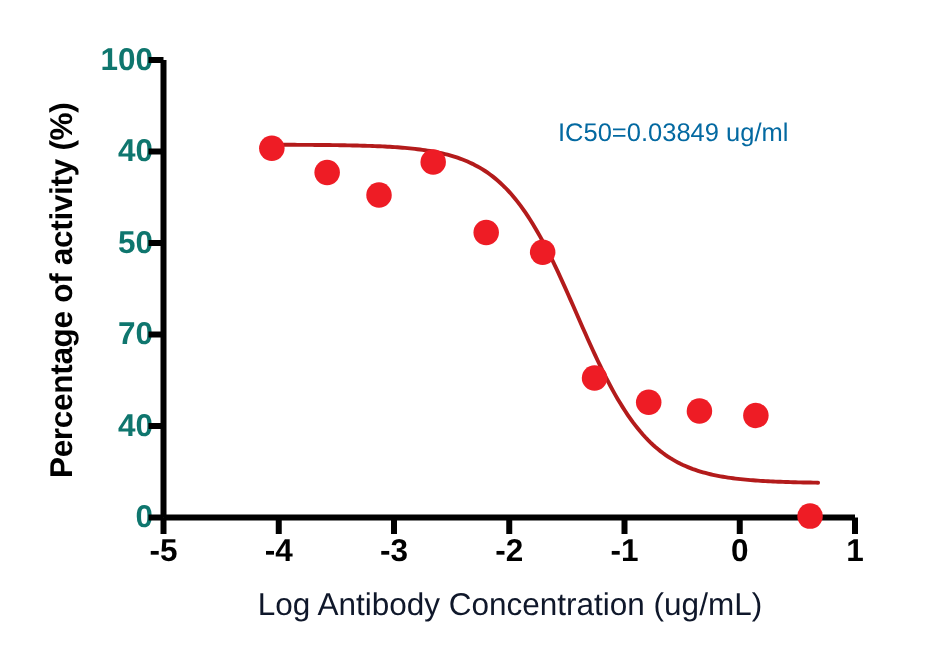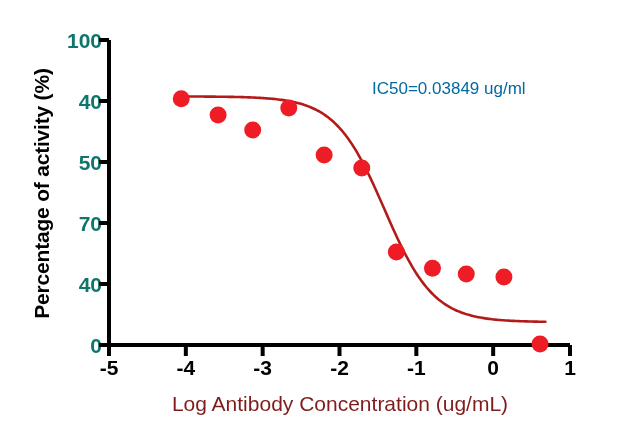--- a/index.html
+++ b/index.html
@@ -37,21 +37,21 @@
     white-space: nowrap;
   }
   #xlabel {
     position: absolute;
     left: 109px;
     top: 392px;
     width: 462px;
     text-align: center;
     font-size: 21px;
     font-weight: normal;
-    color: #7f1d1d;
+    color: #0f172a;
     white-space: nowrap;
   }
   
   .ytick-label {
     position: absolute;
     right: 0;
     width: 46px;
     text-align: right;
     font-size: 21px;
     font-weight: bold;

